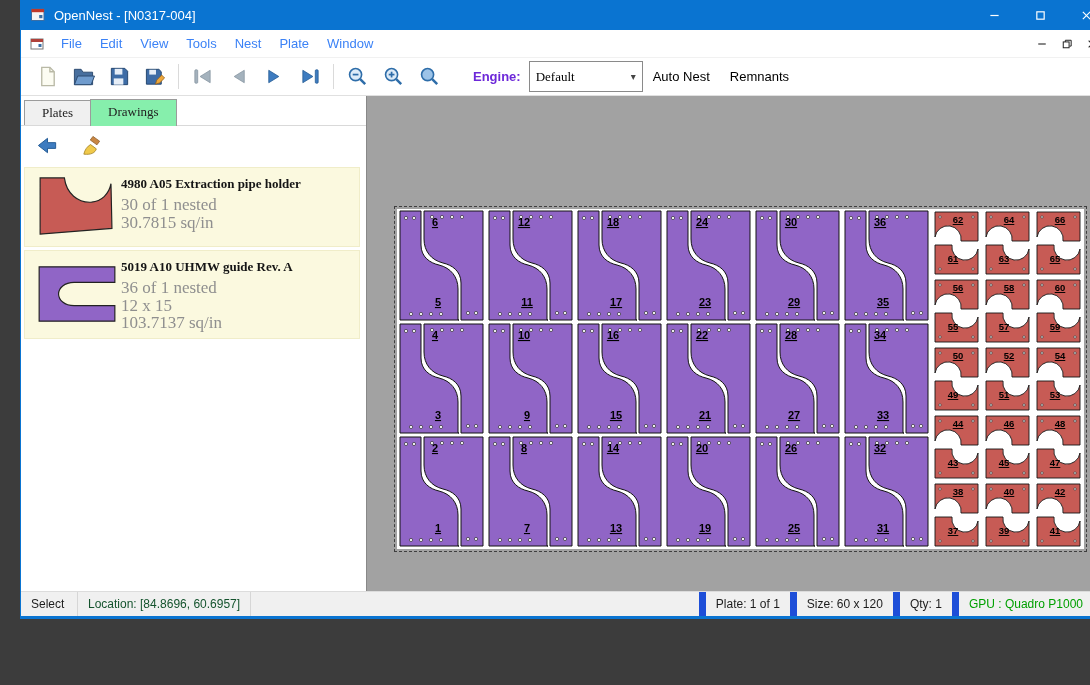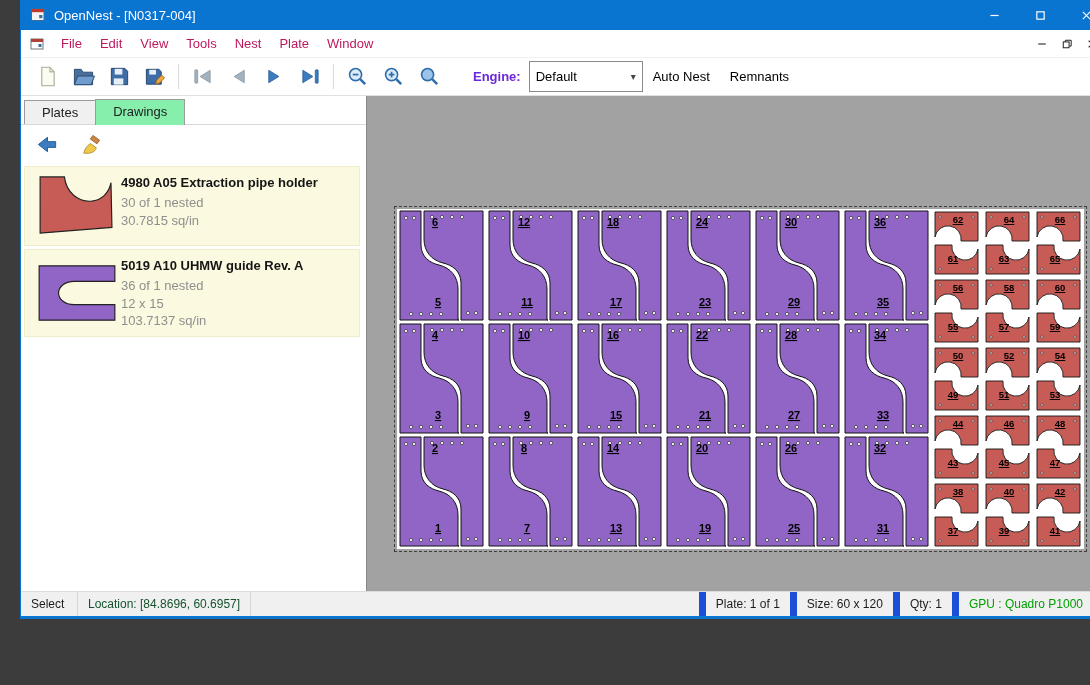--- a/index.html
+++ b/index.html
@@ -12,48 +12,48 @@
   .appicon svg{width:16px;height:16px;}
   .title-text{font-size:13px;}
   .win-controls{margin-left:auto;display:flex;height:100%;}
   .wbtn{width:46px;height:30px;display:flex;align-items:center;justify-content:center;color:#fff;}
   .wbtn svg{width:11px;height:11px;}
   
   .menubar{height:27px;display:flex;align-items:center;background:#fff;padding-left:6px;border-bottom:1px solid #f1f1f1;flex:none;}
   .mdiicon{display:flex;margin:0 7px 0 2px;}
   .mdiicon svg{width:16px;height:16px;}
   .menu-items{display:flex;}
-  .menu-item{padding:5px 9px;font-size:13px;color:#be185d;}
+  .menu-item{padding:5px 9px;font-size:13px;color:#3b82f6;}
   .mdi-controls{margin-left:auto;display:flex;align-items:center;padding-right:5px;}
   .mbtn{width:25px;height:22px;display:flex;align-items:center;justify-content:center;color:#222;}
   .mbtn svg{width:10px;height:10px;}
   
   .toolbar{height:37px;display:flex;align-items:center;background:#fff;border-bottom:1px solid #e0e0e0;padding-left:8px;flex:none;}
   .tb-groups{display:flex;align-items:center;}
   .tbtn{width:36px;height:30px;display:flex;align-items:center;justify-content:center;border-radius:3px;}
   .tbtn svg{width:23px;height:23px;}
   .icn{display:flex;}
   .tsep{width:1px;height:25px;background:#dadada;margin:0 5px;}
   .engine-label{font-weight:bold;font-size:13px;margin:0 8px 0 26px;color:#6d28d9;}
-  .engine-select{width:100px;height:21px;border:1px solid #8a8a8a;background:#fff;display:flex;align-items:center;font-size:13px;padding:4px 6px;justify-content:space-between;}
+  .engine-select{width:100px;height:21px;border:1px solid #8a8a8a;background:#fff;display:flex;align-items:center;font-size:13px;padding:4px 6px;justify-content:space-between;font-family:Liberation Serif, serif;}
   .chev{font-size:10px;color:#444;margin-left:6px;}
   .tool-label{font-size:13px;margin:0 10px;color:#000;}
   
   .content{flex:1;display:flex;min-height:0;background:#a2a2a2;}
-  .sidepanel{width:346px;background:#fff;border-right:1px solid #888;display:flex;flex-direction:column;box-sizing:border-box;flex:none;}
+  .sidepanel{width:346px;background:#fff;border-right:1px solid #888;display:flex;flex-direction:column;box-sizing:border-box;flex:none;font-family:Liberation Serif, serif;}
   .tabs{display:flex;align-items:flex-end;padding:3px 0 0 3px;border-bottom:1px solid #d9d9d9;background:#fff;}
   .tab{font-size:13px;padding:4px 17px 4px;border:1px solid #9b9b9b;border-bottom:none;background:#f0f0f0;color:#222;margin-right:-1px;position:relative;}
   .tab.active{background:#86efac;z-index:2;margin-bottom:-1px;padding-bottom:6px;}
   .panel-toolbar{height:38px;display:flex;align-items:center;gap:8px;padding-left:8px;flex:none;}
   .drawing-list{flex:1;padding:3px 6px 0 3px;overflow:hidden;}
   .ditem{display:flex;background:#fbf9df;padding:6px 8px;margin-bottom:3px;border:1px solid #f0edc9;}
   .thumb{width:88px;height:66px;flex:none;align-self:center;}
   .dtext{padding-top:2px;}
   .dtitle{font-size:13px;font-weight:bold;color:#151515;margin-bottom:4px;}
-  .dmeta{font-size:13px;color:#8f8f8f;line-height:17.5px;}
+  .dmeta{font-size:17px;color:#8f8f8f;line-height:17.5px;}
   
   .canvas{flex:1;position:relative;overflow:hidden;}
   .plate{position:absolute;left:30px;top:113px;display:flex;background:#fff;outline:1px dashed #3f3f3f;outline-offset:2px;}
   .purple-grid{display:grid;grid-template-columns:repeat(6,89px);align-content:start;}
   .red-grid{display:grid;grid-template-columns:repeat(3,51px);align-content:start;}
   .pcell{width:89px;height:113px;display:block;}
   .rcell{width:51px;height:68px;display:block;}
   .pnum{font:bold 11px "Liberation Sans",sans-serif;text-decoration:underline;fill:#000;text-anchor:middle;}
   .rnum{font:bold 9.5px "Liberation Sans",sans-serif;text-decoration:underline;fill:#000;text-anchor:middle;}
   

